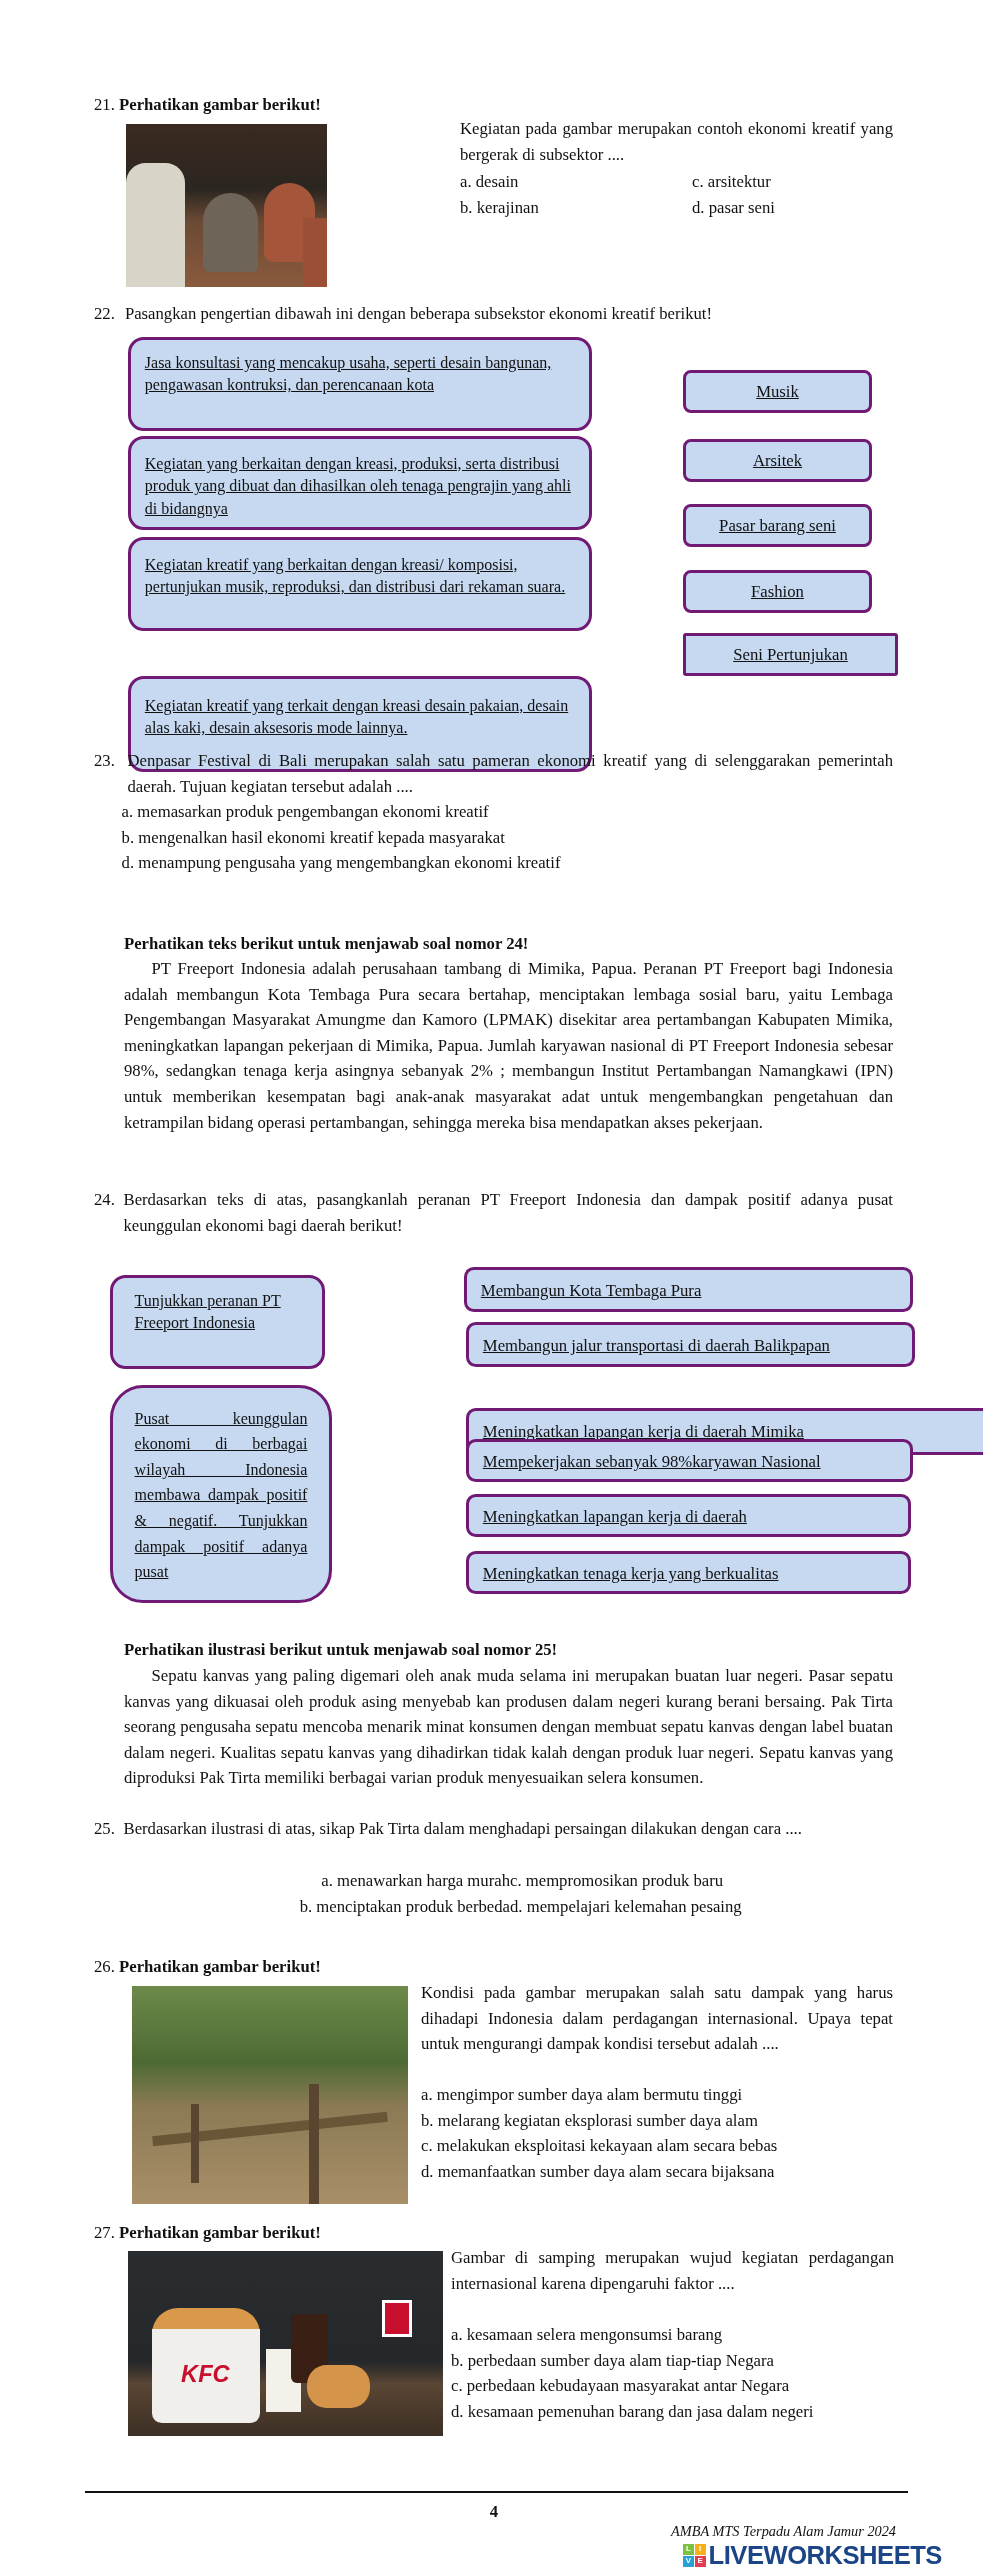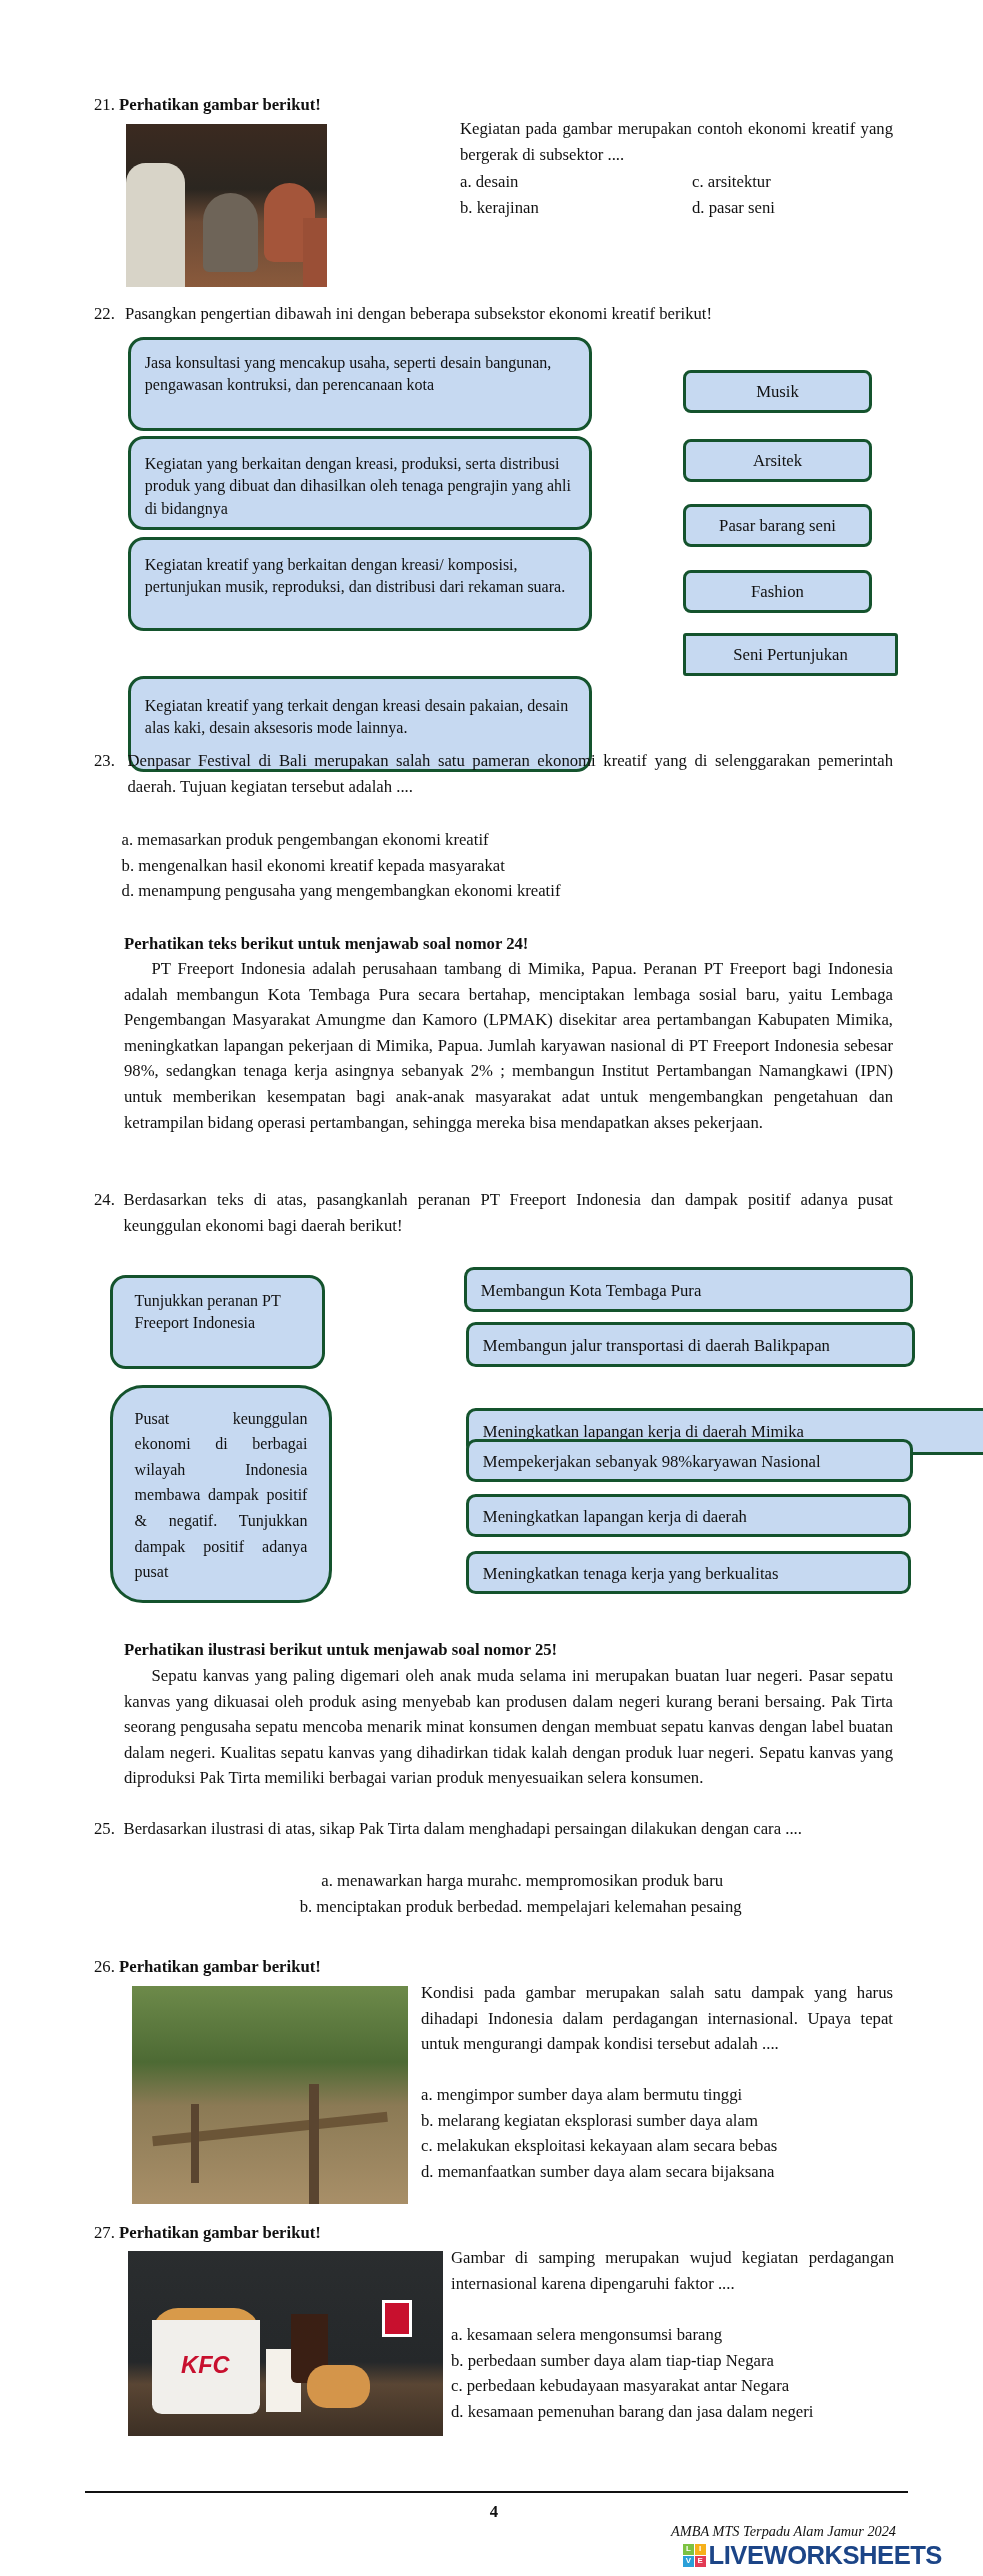--- a/index.html
+++ b/index.html
@@ -1,21 +1,21 @@
 <!DOCTYPE html>
 <html><head>
 <meta charset="utf-8">
 <style>
   * { box-sizing: border-box; margin: 0; padding: 0; }
   html, body { width: 984px; height: 2576px; background: #ffffff; }
   body { position: relative; font-family: "Liberation Serif", serif; color: #111; font-size: 16.7px; line-height: 25.6px; }
   .abs { position: absolute; }
   .bold { font-weight: bold; }
   .just { text-align: justify; }
-  .box { position: absolute; background: #c6d9f1; border: 3px solid #14532d; border-radius: 15.7px; }
+  .box { position: absolute; background: #c6d9f1; border: 3px solid #701a75; border-radius: 15.7px; text-decoration: underline; }
   .box-text { font-size: 16px; line-height: 22.6px; color: #111; }
   .img { position: absolute; overflow: hidden; }
   .opt-row { display: flex; }
 </style>
 </head>
 <body>
 
 <div class="abs" style="left:94px; top:92px;">
   <span>21.</span>
   <span class="bold">Perhatikan gambar berikut!</span>
@@ -60,21 +60,21 @@
 <div class="box" style="left:683px; top:439px; width:189px; height:43px; border-radius:7.9px; text-align:center; line-height:37px; font-size:16.7px;">Arsitek</div>
 <div class="box" style="left:683px; top:504px; width:189px; height:43px; border-radius:7.9px; text-align:center; line-height:37px; font-size:16.7px;">Pasar barang seni</div>
 <div class="box" style="left:683px; top:570px; width:189px; height:43px; border-radius:7.9px; text-align:center; line-height:37px; font-size:16.7px;">Fashion</div>
 <div class="box" style="left:683px; top:633px; width:215px; height:43px; border-radius:3px; text-align:center; line-height:37px; font-size:16.7px;">Seni Pertunjukan</div>
 
 <div class="abs" style="left:94px; top:748px; width:799px;">
   <div style="display:flex;">
     <span style="width:27.6px; flex:none;">23.</span>
     <span class="just" style="padding-left:5.9px;">Denpasar Festival di Bali merupakan salah satu pameran ekonomi kreatif yang di selenggarakan pemerintah daerah. Tujuan kegiatan tersebut adalah ....</span>
   </div>
-  <div style="padding-left:27.6px;margin-top:28px;">
+  <div style="padding-left:27.6px;">
     <div>a. memasarkan produk pengembangan ekonomi kreatif</div>
     <div>b. mengenalkan hasil ekonomi kreatif kepada masyarakat</div>
     <div>d. menampung pengusaha yang mengembangkan ekonomi kreatif</div>
   </div>
 </div>
 
 <div class="abs bold" style="left:124px; top:931px;">Perhatikan teks berikut untuk menjawab soal nomor 24!</div>
 <div class="abs just" style="left:124px; top:956px; width:769px; text-indent:27.6px;">PT Freeport Indonesia adalah perusahaan tambang di Mimika, Papua. Peranan PT Freeport bagi Indonesia adalah membangun Kota Tembaga Pura secara bertahap, menciptakan lembaga sosial baru, yaitu Lembaga Pengembangan Masyarakat Amungme dan Kamoro (LPMAK) disekitar area pertambangan Kabupaten Mimika, meningkatkan lapangan pekerjaan di Mimika, Papua. Jumlah karyawan nasional di PT Freeport Indonesia sebesar 98%, sedangkan tenaga kerja asingnya sebanyak 2% ; membangun Institut Pertambangan Namangkawi (IPN) untuk memberikan kesempatan bagi anak-anak masyarakat adat untuk mengembangkan pengetahuan dan ketrampilan bidang operasi pertambangan, sehingga mereka bisa mendapatkan akses pekerjaan.</div>
 
 <div class="abs" style="left:94px; top:1187px; width:799px; display:flex;">
@@ -130,21 +130,21 @@
   <div>c. melakukan eksploitasi kekayaan alam secara bebas</div>
   <div>d. memanfaatkan sumber daya alam secara bijaksana</div>
 </div>
 
 <div class="abs" style="left:94px; top:2220px;">
   <span>27.</span>
   <span class="bold">Perhatikan gambar berikut!</span>
 </div>
 <div class="img" style="left:128px; top:2251px; width:315px; height:185px; background:linear-gradient(180deg,#2a2d2f 0%,#25282a 60%,#5a4634 72%,#3c2f24 100%);">
   <div class="abs" style="left:23.6px; top:57px; width:108px; height:25.6px; background:#d89a4a; border-radius:39px 39px 0 0;"></div>
-  <div class="abs" style="left:23.6px; top:69px; width:108px; height:94px; background:#f1efeb; border-radius:0 0 9.8px 9.8px;">
+  <div class="abs" style="left:23.6px; top:78px; width:108px; height:94px; background:#f1efeb; border-radius:0 0 9.8px 9.8px;">
     <div class="abs bold" style="left:29.5px; top:33px; color:#c8102e; font-family:'Liberation Sans',sans-serif; font-style:italic; font-size:23.6px;">KFC</div>
   </div>
   <div class="abs" style="left:138px; top:98px; width:35px; height:63px; background:#f4f1ea;"></div>
   <div class="abs" style="left:163px; top:63px; width:37px; height:69px; background:#3a1f14; border-radius:0 0 5.9px 5.9px;"></div>
   <div class="abs" style="left:179px; top:114px; width:63px; height:43px; background:#d4954a; border-radius:19.7px;"></div>
   <div class="abs" style="left:254px; top:49px; width:29.5px; height:37px; background:#c8102e; border:3px solid #fff;"></div>
 </div>
 <div class="abs just" style="left:451px; top:2245px; width:443px;">Gambar di samping merupakan wujud kegiatan perdagangan internasional karena dipengaruhi faktor ....</div>
 <div class="abs" style="left:451px; top:2322px; width:453px;">
   <div>a. kesamaan selera mengonsumsi barang</div>

